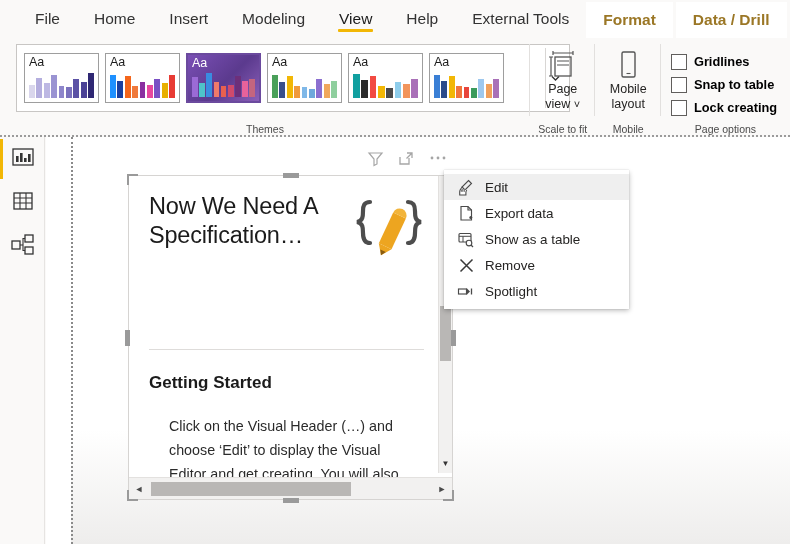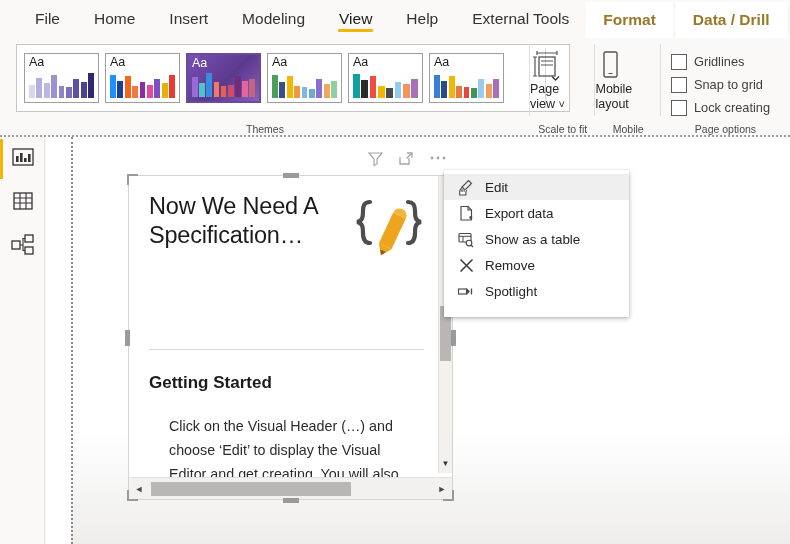--- a/index.html
+++ b/index.html
@@ -80,36 +80,36 @@
   .gallery-more {
     margin-left: auto; width: 20px; height: 60px;
     border-left: 1px solid #d8d6d4;
     display: flex; align-items: center; justify-content: center;
     font-size: 9px; color: #333; cursor: pointer;
   }
 
   
   .btn-group { width: 66px; padding-top: 10px; align-items: center; }
   .bigbtn {
-    display: flex; flex-direction: column; align-items: flex-start;
+    display: flex; flex-direction: column; align-items: center;
     cursor: pointer; width: 100%;
   }
   .bigbtn .ico { height: 34px; display: flex; align-items: center; justify-content: center; }
   .bigbtn .lab1, .bigbtn .lab2 {
     font-size: 12.5px; color: #252423; line-height: 15px; text-align: center;
   }
 
   .opts-group { width: 130px; padding: 12px 0 0 10px; }
   .optrow {
     display: flex; align-items: center; gap: 7px; height: 23px; cursor: pointer;
   }
   .cbox {
     width: 16px; height: 16px; border: 1px solid #605e5c; background: #fff; flex: 0 0 16px;
   }
-  .optrow span { font-size: 12.8px; color: #404040; }
+  .optrow span { font-size: 12.8px; color: #000000; font-weight: bold; }
 
   
   .ribbon-dots {
     position: absolute; left: 0; top: 135px; width: 790px; height: 2px;
     background-image: repeating-linear-gradient(to right, #9b9b9b 0 2px, transparent 2px 4px);
   }
 
   
   .leftnav {
     position: absolute; left: 0; top: 137px; width: 45px; bottom: 0;
@@ -196,21 +196,21 @@
   .sel-edge.top { left: 50%; margin-left: -8px; top: -3px; width: 16px; height: 5px; }
   .sel-edge.bottom { left: 50%; margin-left: -8px; bottom: -4px; width: 16px; height: 5px; }
   .sel-edge.left { top: 50%; margin-top: -8px; left: -4px; width: 5px; height: 16px; }
   .sel-edge.right { top: 50%; margin-top: -8px; right: -4px; width: 5px; height: 16px; }
 
   
   .ctxmenu {
     position: absolute; left: 371px; top: 33px;
     width: 185px; background: #ffffff;
     box-shadow: 0 1.6px 5px rgba(0,0,0,.28), 0 0 1px rgba(0,0,0,.22);
-    padding: 4px 0 13px 0; z-index: 40;
+    padding: 4px 0 5px 0; z-index: 40;
   }
   .ctxitem {
     height: 26px; display: flex; align-items: center; gap: 10px;
     padding-left: 13px; cursor: pointer;
   }
   .ctxitem.hover { background: #efefef; }
   .ctxitem .mico { width: 18px; height: 18px; display: flex; align-items: center; justify-content: center; }
   .ctxitem .mlab { font-size: 13.4px; color: #252423; }
 </style>
 </head>
@@ -365,21 +365,21 @@
     </div>
 
     <div class="rgroup opts-group">
       <div id="pageopts">
           <div class="optrow">
             <span class="cbox"></span>
             <span>Gridlines</span>
           </div>
           <div class="optrow">
             <span class="cbox"></span>
-            <span>Snap to grid</span>
+            <span>Snap to table</span>
           </div>
           <div class="optrow">
             <span class="cbox"></span>
             <span>Lock creating</span>
           </div>
         </div>
       <div class="glabel">Page options</div>
     </div>
 
   </div>

